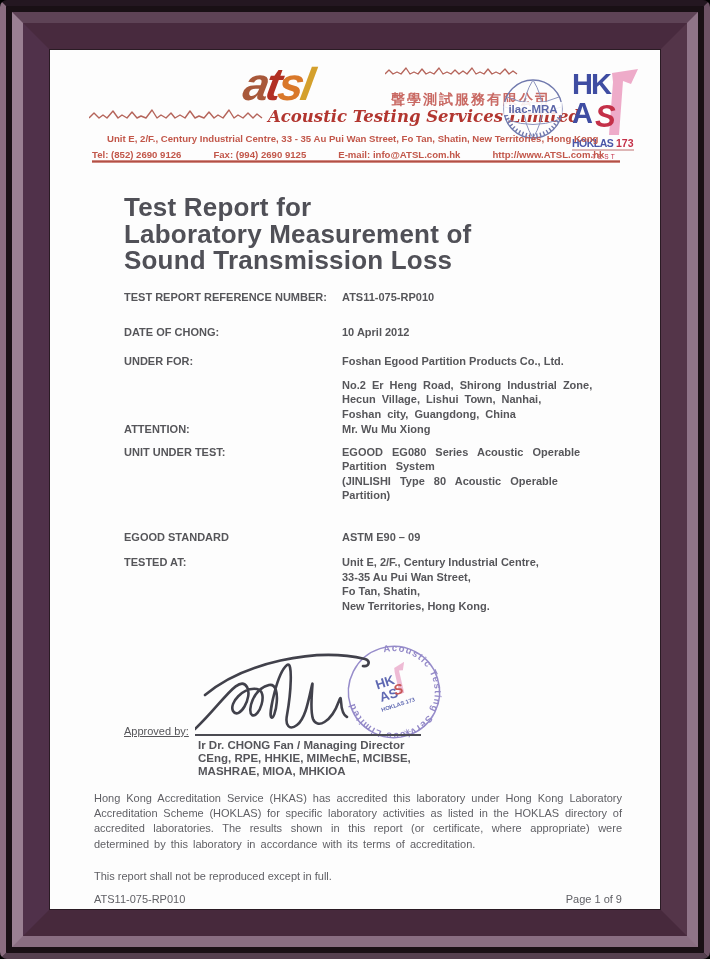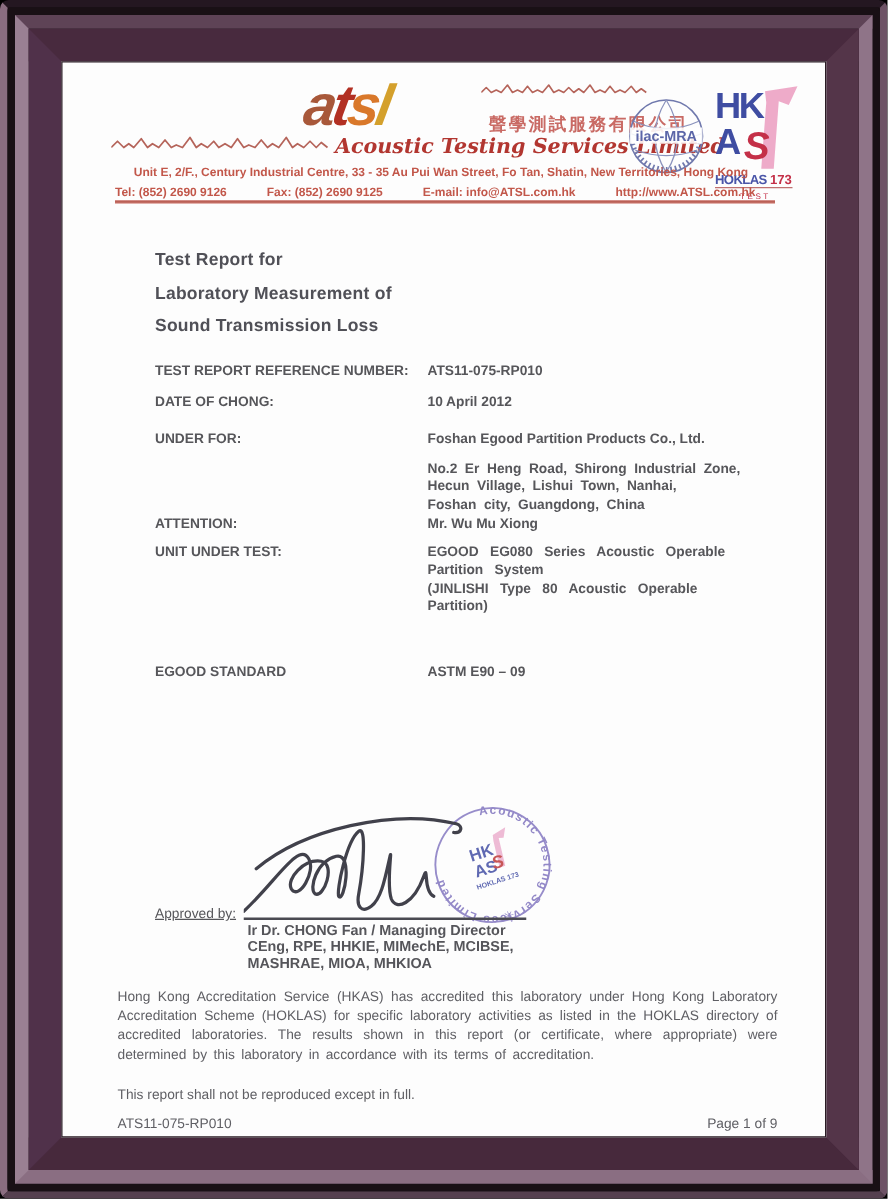--- a/index.html
+++ b/index.html
@@ -26,30 +26,30 @@
   .hdr-address { position:absolute; left:58px; top:84px; width:530px; font-size:9.6px;
                  font-weight:bold; color:#c2574a; white-space:nowrap; }
   .hdr-contact { position:absolute; left:43px; top:100px; width:470px; display:flex;
                  gap:32px; font-size:9.6px; font-weight:bold; color:#c2574a; white-space:nowrap; }
   .hdr-rule { position:absolute; left:43px; top:111px; width:528px; height:3px;
               background:linear-gradient(#e0a49e,#b25045,#e0a49e); }
   .ilac { position:absolute; left:452px; top:28px; }
   .hkas { position:absolute; left:521px; top:18px; }
 
   
-  .title { position:absolute; left:75px; top:145px; font-size:14px; font-weight:bold;
+  .title { position:absolute; left:75px; top:145px; font-size:26px; font-weight:bold;
            color:#505057; line-height:26.5px; letter-spacing:.2px; }
   .fields { position:absolute; left:75px; top:241px; width:512px; }
   .frow { display:flex; }
   .flabel { width:218px; font-size:11px; font-weight:bold; color:#56565a; line-height:14.5px; }
   .fvalue { width:294px; font-size:11px; font-weight:bold; color:#56565a; line-height:14.5px;
             white-space:pre-line; }
   .ws3 { word-spacing:3px; } .ws6 { word-spacing:6px; }
-  .mb16{margin-bottom:10px;align-items:center;} .mb15{margin-bottom:15px;} .mb9{margin-bottom:9px;}
-  .mb1{margin-bottom:1px;} .mb8{margin-bottom:8px;} .mb27{margin-bottom:38px;} .mb11{margin-bottom:11px;}
+  .mb16{margin-bottom:20px;align-items:center;} .mb15{margin-bottom:15px;} .mb9{margin-bottom:9px;}
+  .mb1{margin-bottom:1px;} .mb8{margin-bottom:8px;} .mb27{margin-bottom:27px;} .mb11{margin-bottom:11px;}
 
   
   .approved { position:absolute; left:75px; top:676px; font-size:11px; color:#56565a;text-decoration:underline; }
   .sig-svg { position:absolute; left:146px; top:594px; }
   .sig-line { position:absolute; left:146px; top:685px; width:226px; border-top:2px solid #4a4a52; }
   .stamp { position:absolute; left:288px; top:586px; transform:rotate(-18deg); opacity:.88; }
   .signer { position:absolute; left:149px; top:690px; font-size:11.5px; font-weight:bold; color:#55555a; }
   .quals  { position:absolute; left:149px; top:703px; font-size:11.5px; font-weight:bold;
             color:#55555a; line-height:13px; white-space:pre-line; }
 
@@ -100,21 +100,21 @@
         <text x="25" y="60" font-size="31" font-weight="bold" font-style="italic" fill="#c43048" font-family="Liberation Sans, sans-serif">S</text>
         <text x="2" y="80" font-size="10.5" font-weight="bold" fill="#4a55a8" letter-spacing="-0.5" font-family="Liberation Sans, sans-serif">HOKLAS</text>
         <text x="46" y="80" font-size="10.5" font-weight="bold" fill="#c43048" font-family="Liberation Sans, sans-serif">173</text>
         <line x1="2" y1="83" x2="64" y2="83" stroke="#c07070" stroke-width="1"></line>
         <text x="22" y="92" font-size="6.5" fill="#c43048" letter-spacing="2" font-family="Liberation Sans, sans-serif">TEST</text>
       </svg>
 
       <div class="hdr-address">Unit E, 2/F., Century Industrial Centre, 33 - 35 Au Pui Wan Street, Fo Tan, Shatin, New Territories, Hong Kong</div>
       <div class="hdr-contact">
         <span>Tel: (852) 2690 9126</span>
-        <span>Fax: (852) 2690 9125</span>
+        <span>Fax: (994) 2690 9125</span>
         <span>E-mail: info@ATSL.com.hk</span>
         <span>http://www.ATSL.com.hk</span>
       </div>
       <div class="hdr-rule"></div>
 
       <div class="title">
         <div>Test Report for</div>
         <div>Laboratory Measurement of</div>
         <div>Sound Transmission Loss</div>
       </div>
@@ -145,20 +145,27 @@
         <div class="frow mb27">
           <div class="flabel">UNIT UNDER TEST:</div>
           <div class="fvalue ws6">EGOOD EG080 Series Acoustic Operable
 Partition System
 (JINLISHI Type 80 Acoustic Operable
 Partition)</div>
         </div>
         <div class="frow mb11">
           <div class="flabel">EGOOD STANDARD</div>
           <div class="fvalue">ASTM E90 – 09</div>
+        </div>
+        <div class="frow">
+          <div class="flabel">TESTED AT:</div>
+          <div class="fvalue">Unit E, 2/F., Century Industrial Centre,
+33-35 Au Pui Wan Street,
+Fo Tan, Shatin,
+New Territories, Hong Kong.</div>
         </div>
       </div>
 
       <svg class="stamp" width="114" height="114" viewBox="0 0 120 120">
         <defs>
                 <path id="ringPath" d="M60,17 A43,43 0 1,1 59.9,17"></path>
               </defs>
         <circle cx="60" cy="60" r="48" fill="none" stroke="#8a7ec4" stroke-width="1.6"></circle>
         <text font-size="10" font-weight="bold" fill="#8478c0" letter-spacing="1.2" font-family="Liberation Sans, sans-serif">
           <textPath href="#ringPath" startOffset="1%">Acoustic  Testing  Services  Limited</textPath>

